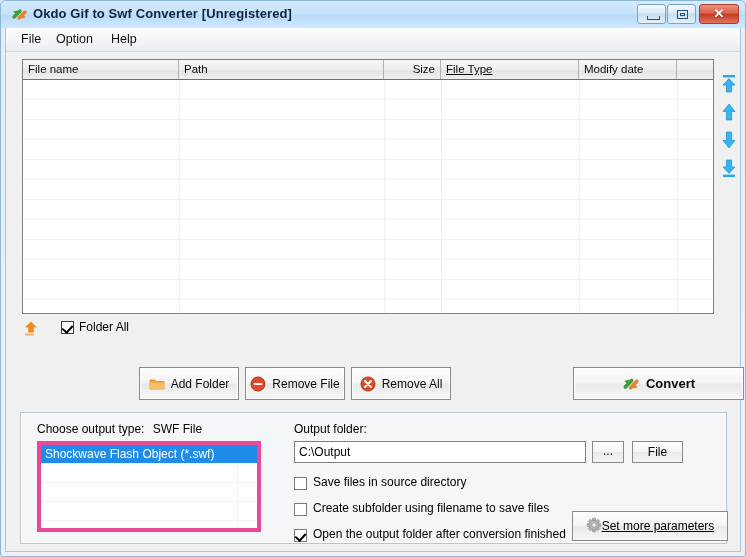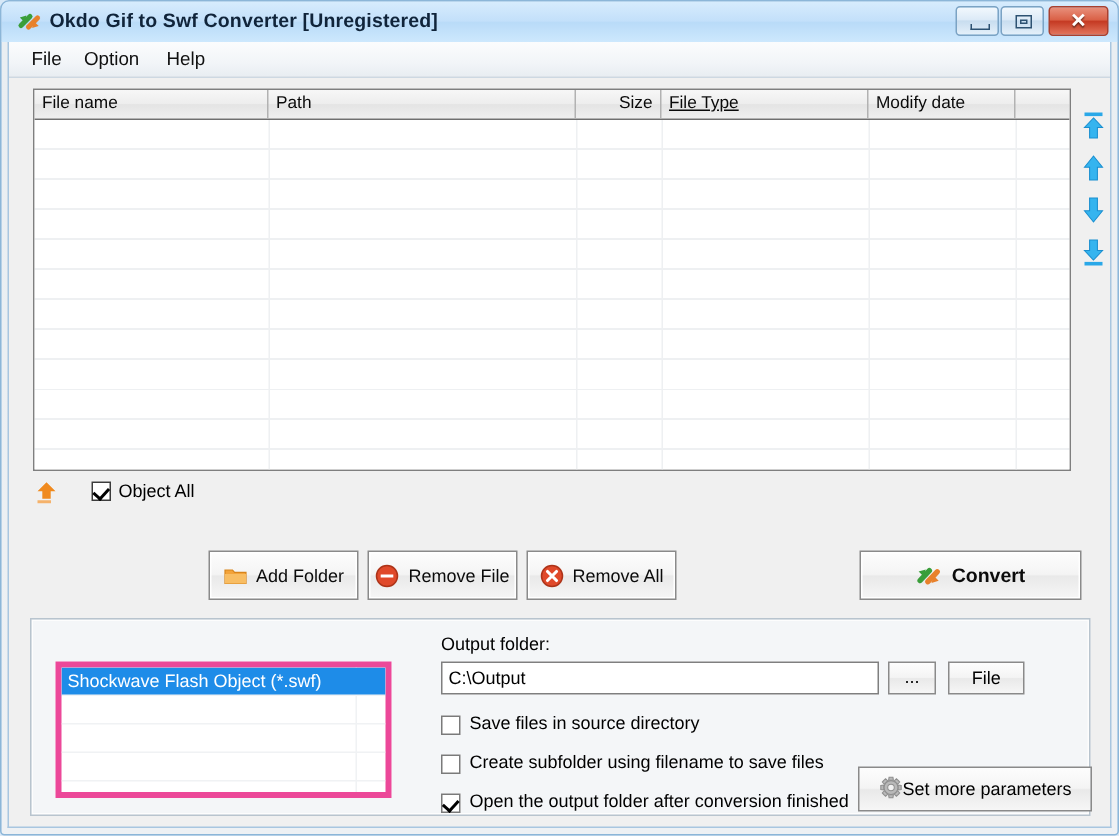--- a/index.html
+++ b/index.html
@@ -249,21 +249,21 @@
   .btn .bicon {
     display: inline-block;
     width: 16px; height: 16px;
     margin-right: 6px;
     flex: 0 0 auto;
   }
   #btn-addfiles   { left: 27px;  top: 339px; width: 100px; height: 33px; }
   #btn-addfolder  { left: 133px; top: 339px; width: 100px; height: 33px; }
   #btn-removefile { left: 239px; top: 339px; width: 100px; height: 33px; text-align: right; }
   #btn-removeall  { left: 345px; top: 339px; width: 100px; height: 33px; }
-  #btn-convert    { left: 567px; top: 339px; width: 148px; height: 33px; font-weight: bold; font-size: 13px; padding-left: 12px; }
+  #btn-convert    { left: 567px; top: 339px; width: 171px; height: 33px; font-weight: bold; font-size: 13px; padding-left: 12px; }
 
   
   #groupbox {
     position: absolute;
     left: 14px; top: 384px;
     width: 707px; height: 132px;
     box-sizing: border-box;
     border: 1px solid #b8c4ce;
     background: #f4f6f8;
     box-shadow: inset 0 0 0 1px #fdfdfd;
@@ -371,20 +371,21 @@
     width: 156px; height: 30px;
     box-sizing: border-box;
     border: 1px solid #8a8a8a;
     background: linear-gradient(to bottom, #fdfdfd 0%, #f4f4f4 48%, #e9e9e9 52%, #f6f6f6 100%);
     cursor: default;
   }
   #btn-params .btn-inner {
     position: absolute; left: 0; top: 0; right: 0; bottom: 0;
     display: flex; align-items: center; justify-content: center;
     font-size: 12px;
+    text-decoration: underline;
   }
 </style>
 </head>
 <body>
 
 <div id="window">
 
   <div id="titlebar">
     <span id="title-icon">
       <svg width="17" height="17" viewBox="0 0 17 17">
@@ -456,21 +457,21 @@
     <div id="selectall-row">
       <span id="up-orange-icon">
         <svg width="18" height="18" viewBox="0 0 18 18">
           <path d="M9 2.5 L15 8.5 L11.8 8.5 L11.8 13.5 L6.2 13.5 L6.2 8.5 L3 8.5 Z" fill="#f08a1e"></path>
           <rect x="3" y="14.5" width="9" height="2" fill="#f5b26b"></rect>
         </svg>
       </span>
       <span id="selectall-box">
         <span class="tick"></span>
       </span>
-      <span id="selectall-label">Object All</span>
+      <span id="selectall-label">Folder All</span>
     </div>
 
 
     <div class="btn" id="btn-addfolder">
       <span class="btn-inner">
         <span class="bicon">
           <svg width="16" height="16" viewBox="0 0 16 16">
             <path d="M1 4 L6 4 L7.4 5.6 L15 5.6 L15 13 L1 13 Z" fill="#f3a33a" stroke="#d8851c" stroke-width="0.8"></path>
             <path d="M1 6.6 L15 6.6 L15 13 L1 13 Z" fill="#f8bd63"></path>
           </svg>
@@ -512,20 +513,24 @@
             <path d="M14.8 6.2 L8.6 12.8" stroke="#e8812b" stroke-width="3.6" fill="none" stroke-linecap="round"></path>
             <path d="M15.8 12.2 L11 13.6 L12.4 8.8 Z" fill="#e8812b"></path>
           </svg>
         </span>
         <span>Convert</span>
       </span>
     </div>
 
     <div id="groupbox">
 
+      <div id="lbl-outtype">
+        <span>Choose output type:</span>
+        <span style="margin-left:5px;">SWF File</span>
+      </div>
 
       <div id="outtype-list">
         <div class="split"></div>
         <div class="opt-row sel">Shockwave Flash Object (*.swf)</div>
         <div class="opt-row">&nbsp;</div>
         <div class="opt-row">&nbsp;</div>
         <div class="opt-row">&nbsp;</div>
         <div class="opt-row">&nbsp;</div>
       </div>
 

